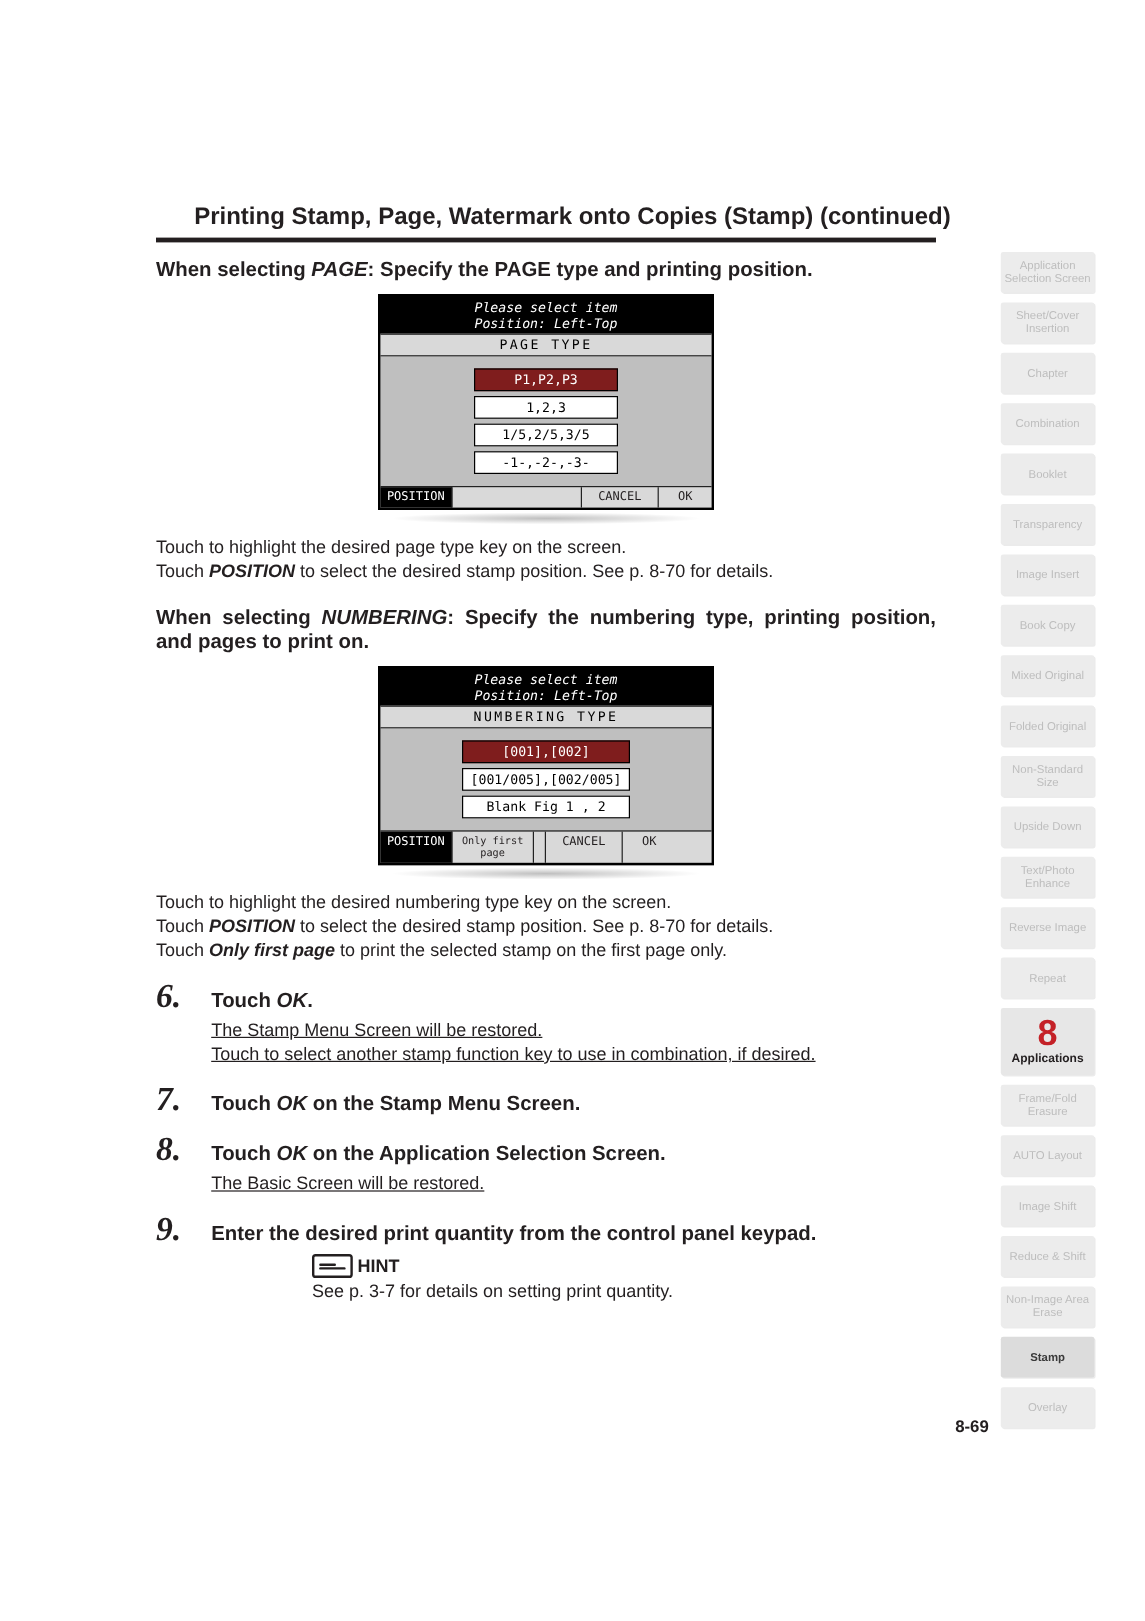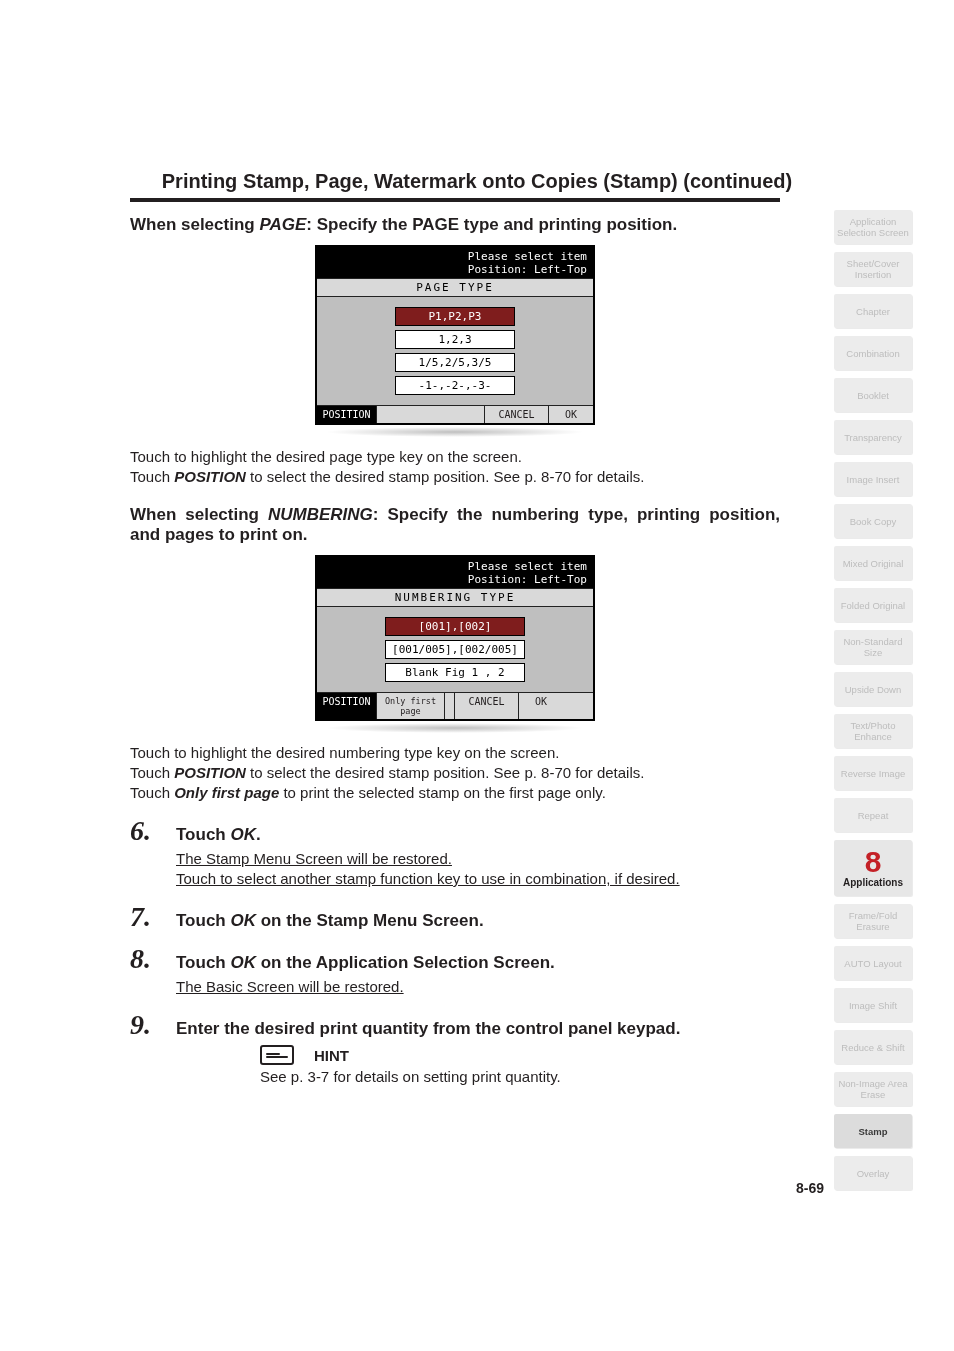--- a/index.html
+++ b/index.html
@@ -10,21 +10,21 @@
   .header-title { position: absolute; left: 0; right: 0; top: 170px; text-align: center; font-weight: bold; font-size: 20px; }
   .header-rule { position: absolute; left: 130px; width: 650px; top: 198px; height: 4px; background: #231f20; }
 
   .content { position: absolute; left: 130px; width: 650px; top: 215px; }
 
   .subhead { font-weight: bold; font-size: 17px; margin-bottom: 10px; }
 
   
   .lcd-wrap { text-align: center; margin: 6px 0 4px 0; }
   .lcd { display: inline-block; background: #000; padding: 0; border: 2px solid #000; width: 280px; font-family: monospace; }
-  .lcd-top { color: #fff; font-size: 11px; line-height: 13px; padding: 3px 6px 2px 6px; text-align: right; }
+  .lcd-top { color: #fff; font-size: 11px; line-height: 13px; padding: 3px 6px 2px 6px; text-align: center; font-style: italic; }
   .lcd-section-label { background: #d9d9d9; color: #000; text-align: center; font-size: 11px; letter-spacing: 2px; padding: 2px 0; border-top: 1px solid #222; border-bottom: 1px solid #222; }
   .lcd-body { background: #bfbfbf; padding: 6px 0; }
   .lcd-row { text-align: center; margin: 4px 0; }
   .lcd-btn { display: inline-block; border: 1px solid #000; background: #fff; color: #000; font-size: 11px; padding: 2px 6px; min-width: 120px; }
   .lcd-btn.selected { background: #7f1d1d; color: #fff; }
   .lcd-bottom { background: #d9d9d9; display: flex; font-size: 10px; border-top: 1px solid #222; }
   .lcd-bottom .cell { flex: none; border-right: 1px solid #222; text-align: center; padding: 3px 4px; }
   .lcd-bottom .cell:last-child { border-right: none; }
   .lcd .c-pos { width: 60px; background: #000; color: #fff; }
   .lcd .c-first { width: 68px; }
@@ -37,21 +37,21 @@
   .body-text .em { font-weight: bold; font-style: italic; }
 
   .step { margin-top: 14px; }
   .step-row { display: flex; align-items: baseline; gap: 12px; }
   .step-num { font-family: Georgia, 'Times New Roman', serif; font-style: italic; font-weight: bold; font-size: 28px; width: 34px; line-height: 1; }
   .step-title { font-weight: bold; font-size: 17px; }
   .step-title .em { font-style: italic; }
   .step-body { margin-left: 46px; font-size: 15px; line-height: 20px; margin-top: 4px; text-decoration: underline; }
 
   .hint-block { margin-left: 130px; margin-top: 6px; }
-  .hint-row { display: flex; align-items: center; gap: 20px; }
+  .hint-row { display: flex; align-items: center; gap: 4px; }
   .hint-icon { width: 34px; height: 20px; border: 2px solid #231f20; border-radius: 3px; position: relative; }
   .hint-icon::before, .hint-icon::after { content: ""; position: absolute; left: 4px; right: 4px; height: 2px; background: #231f20; border-radius: 1px; }
   .hint-icon::before { top: 6px; width: 14px; }
   .hint-icon::after { bottom: 5px; width: 22px; }
   .hint-label { font-weight: bold; font-size: 15px; }
   .hint-text { margin-left: 0; font-size: 15px; margin-top: 3px; }
 
   
   .sidebar { position: absolute; right: 42px; top: 210px; width: 78px; }
   .side-item { width: 78px; height: 34px; background: #ececec; color: #bdbdbd; font-size: 9.5px; line-height: 11px; text-align: center; display: flex; flex-direction: column; justify-content: center; border-radius: 2px; margin-bottom: 8px; box-shadow: 1px 1px 0 rgba(0,0,0,.08); }

